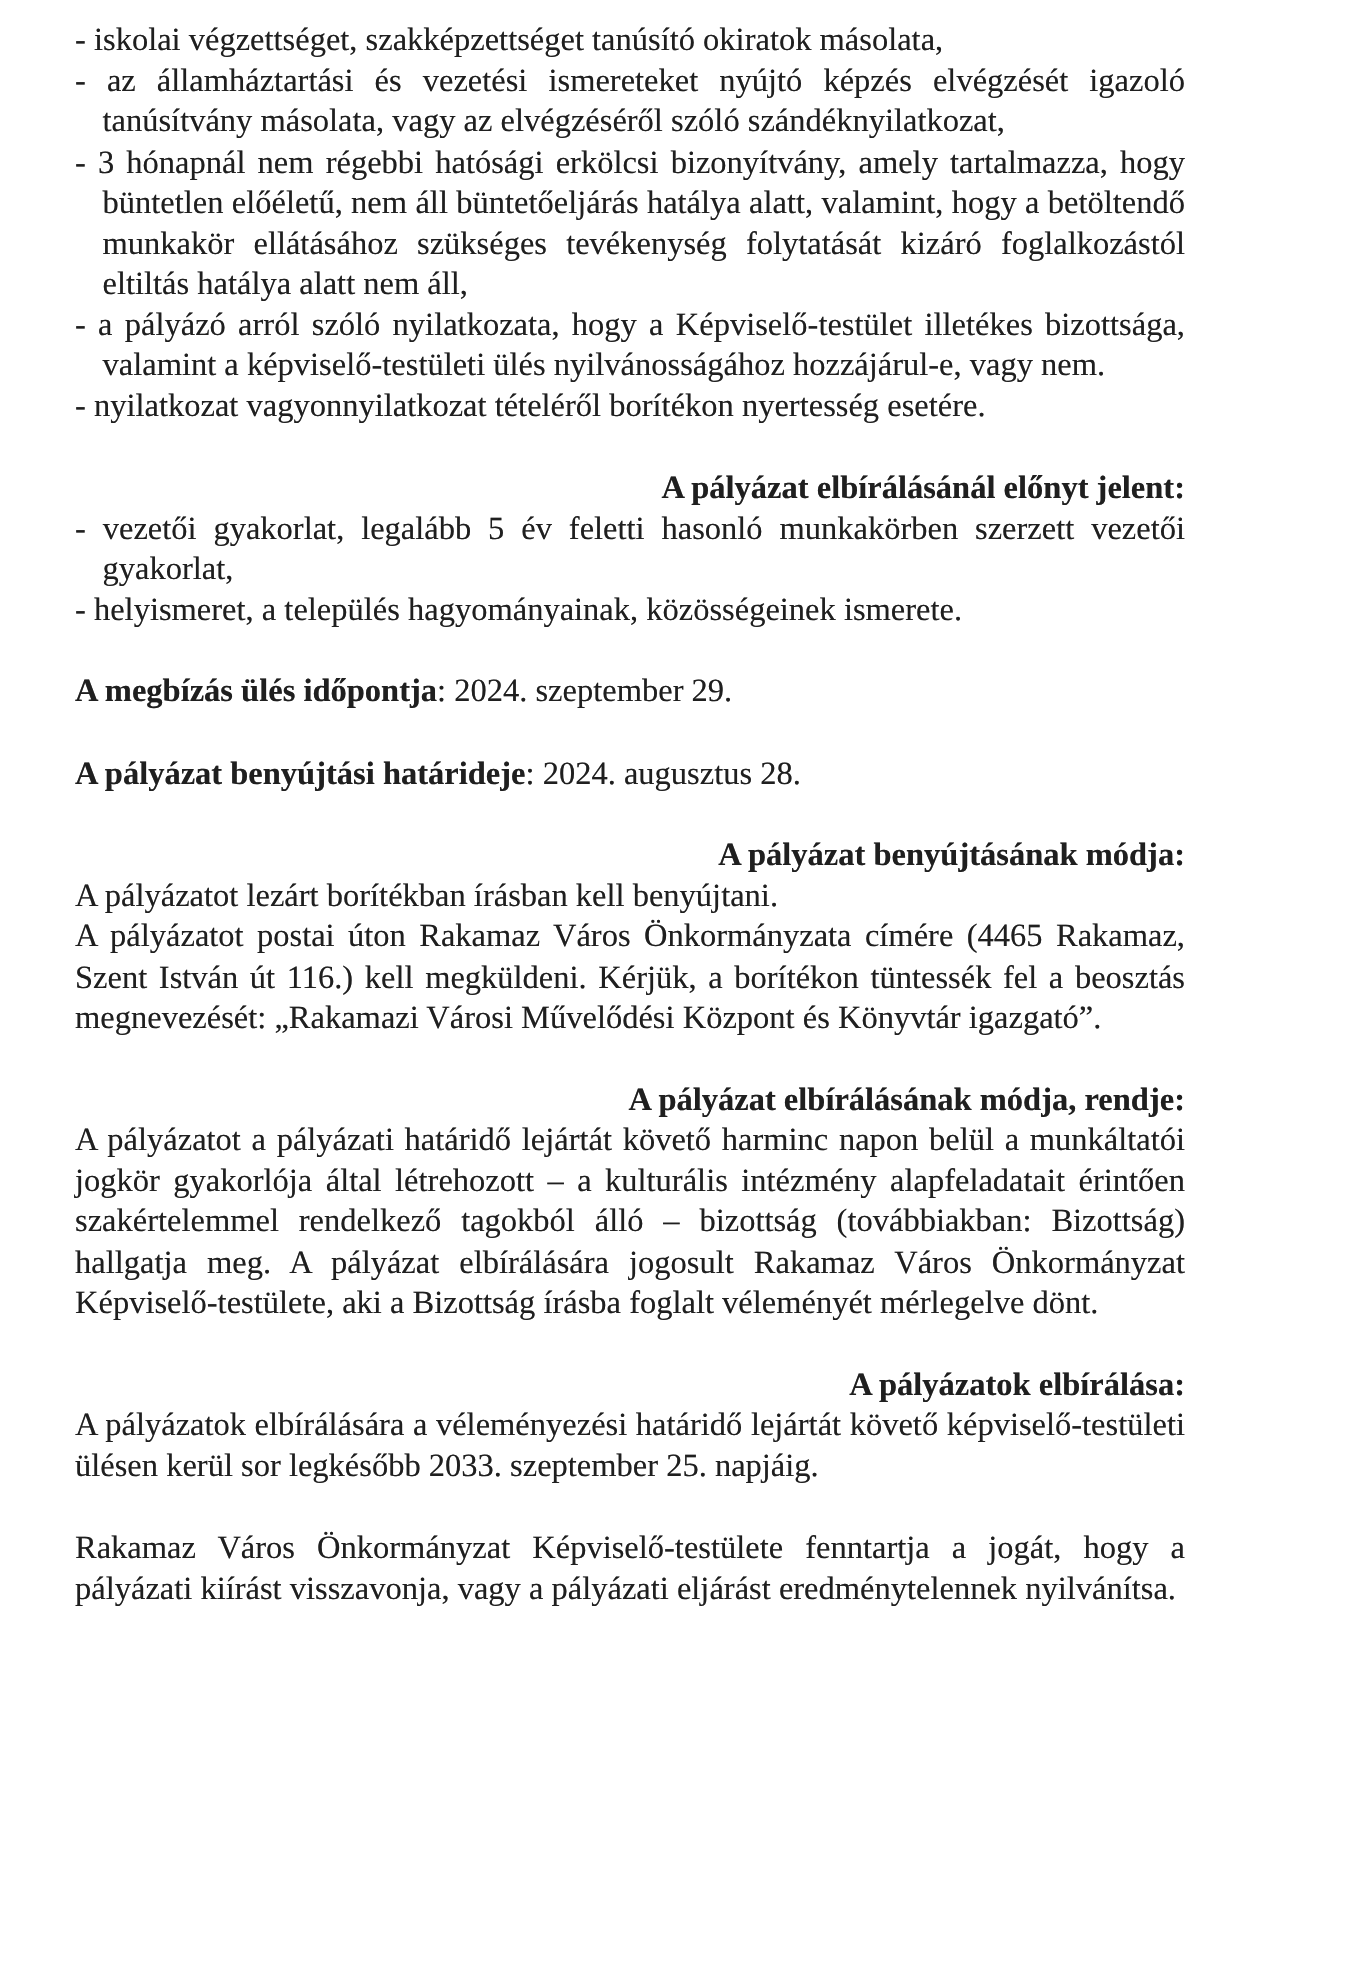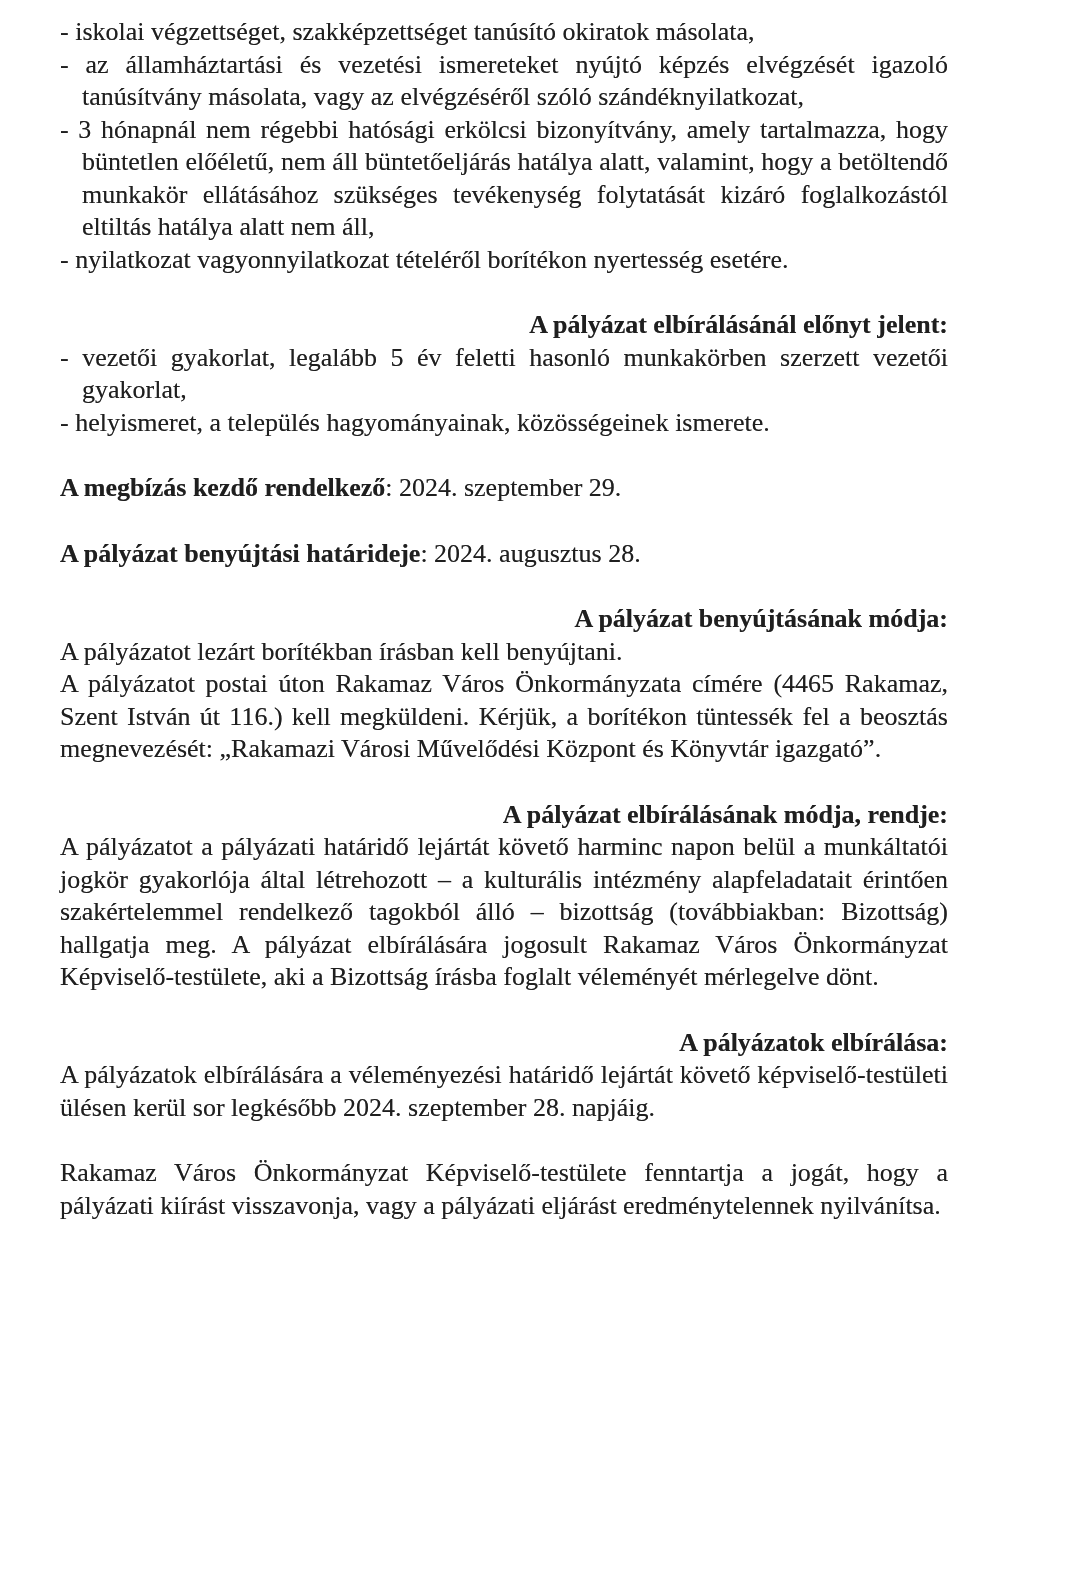--- a/index.html
+++ b/index.html
@@ -55,46 +55,47 @@
 </style>
 </head>
 <body>
 
 <div class="page">
 
   <div class="section">
     <p class="bullet">- iskolai végzettséget, szakképzettséget tanúsító okiratok másolata,</p>
     <p class="bullet">- az államháztartási és vezetési ismereteket nyújtó képzés elvégzését igazoló tanúsítvány másolata, vagy az elvégzéséről szóló szándéknyilatkozat,</p>
     <p class="bullet">- 3 hónapnál nem régebbi hatósági erkölcsi bizonyítvány, amely tartalmazza, hogy büntetlen előéletű, nem áll büntetőeljárás hatálya alatt, valamint, hogy a betöltendő munkakör ellátásához szükséges tevékenység folytatását kizáró foglalkozástól eltiltás hatálya alatt nem áll,</p>
+    <p class="bullet">- a pályázó arról szóló nyilatkozata, hogy a Képviselő-testület illetékes bizottsága, valamint a képviselő-testületi ülés nyilvánosságához hozzájárul-e, vagy nem.</p>
     <p class="bullet">- nyilatkozat vagyonnyilatkozat tételéről borítékon nyertesség esetére.</p>
   </div>
 
   <div class="section">
     <p class="heading">A pályázat elbírálásánál előnyt jelent:</p>
     <p class="bullet">- vezetői gyakorlat, legalább 5 év feletti hasonló munkakörben szerzett vezetői gyakorlat,</p>
     <p class="bullet">- helyismeret, a település hagyományainak, közösségeinek ismerete.</p>
   </div>
 
-  <p class="inline-line"><span class="bold">A megbízás kezdő rendelkező</span><span>: 2024. szeptember 29.</span></p>
+  <p class="inline-line"><span class="bold">A megbízás ülés időpontja</span><span>: 2024. szeptember 29.</span></p>
 
   <p class="inline-line"><span class="bold">A pályázat benyújtási határideje</span><span>: 2024. augusztus 28.</span></p>
 
   <div class="section">
     <p class="heading">A pályázat benyújtásának módja:</p>
     <p class="para">A pályázatot lezárt borítékban írásban kell benyújtani.</p>
     <p class="para">A pályázatot postai úton Rakamaz Város Önkormányzata címére (4465 Rakamaz, Szent István út 116.) kell megküldeni. Kérjük, a borítékon tüntessék fel a beosztás megnevezését: „Rakamazi Városi Művelődési Központ és Könyvtár igazgató”.</p>
   </div>
 
   <div class="section">
     <p class="heading">A pályázat elbírálásának módja, rendje:</p>
     <p class="para">A pályázatot a pályázati határidő lejártát követő harminc napon belül a munkáltatói jogkör gyakorlója által létrehozott – a kulturális intézmény alapfeladatait érintően szakértelemmel rendelkező tagokból álló – bizottság (továbbiakban: Bizottság) hallgatja meg. A pályázat elbírálására jogosult Rakamaz Város Önkormányzat Képviselő-testülete, aki a Bizottság írásba foglalt véleményét mérlegelve dönt.</p>
   </div>
 
   <div class="section">
     <p class="heading">A pályázatok elbírálása:</p>
-    <p class="para">A pályázatok elbírálására a véleményezési határidő lejártát követő képviselő-testületi ülésen kerül sor legkésőbb 2024. szeptember 28. napjáig.</p>
+    <p class="para">A pályázatok elbírálására a véleményezési határidő lejártát követő képviselő-testületi ülésen kerül sor legkésőbb 2033. szeptember 25. napjáig.</p>
   </div>
 
   <div class="section">
     <p class="para">Rakamaz Város Önkormányzat Képviselő-testülete fenntartja a jogát, hogy a pályázati kiírást visszavonja, vagy a pályázati eljárást eredménytelennek nyilvánítsa.</p>
   </div>
 
 </div>
 
 </body></html>

